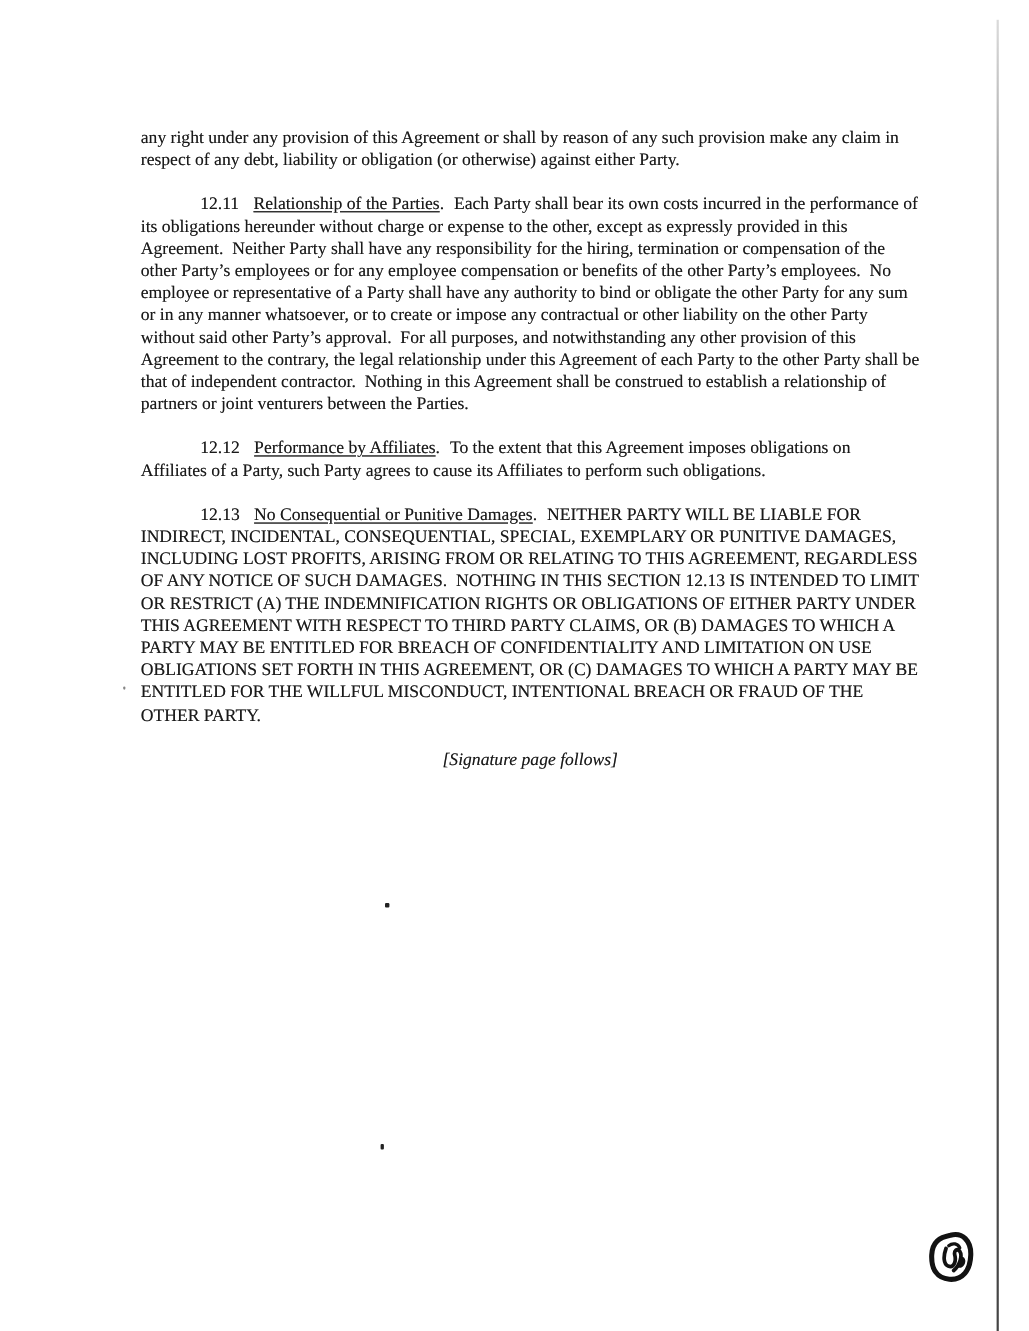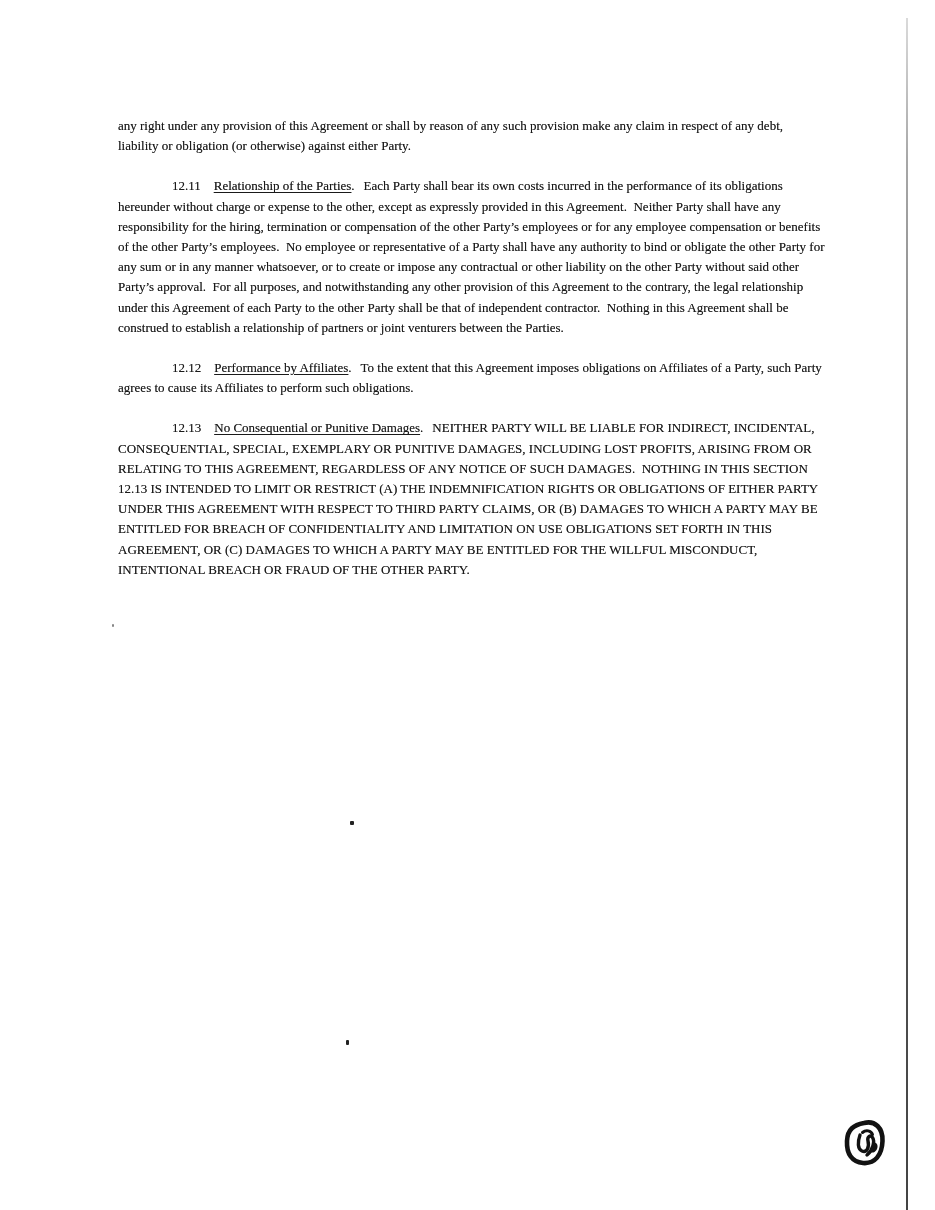--- a/index.html
+++ b/index.html
@@ -11,24 +11,24 @@
     position: relative;
     width: 935px;
     height: 1210px;
     background: #ffffff;
     overflow: hidden;
     font-family: "Liberation Serif", serif;
     color: #1a1a1a;
   }
   .doc-body {
     position: absolute;
-    left: 118px;
+    left: 128px;
     top: 116px;
     width: 708px;
-    font-size: 13px;
+    font-size: 16px;
     line-height: 20.2px;
     text-align: left;
   }
   .doc-body p {
     margin: 0 0 20px 0;
     white-space: pre-wrap;
     text-shadow: 0 0 0.5px rgba(20,20,20,0.55);
   }
   p.section { text-indent: 54px; }
   .sec-heading {
@@ -92,20 +92,21 @@
   <div class="doc-body">
 
     <p><span>any right under any provision of this Agreement or shall by reason of any such provision make any claim in respect of any debt, liability or obligation (or otherwise) against either Party.</span></p>
 
     <p class="section"><span class="sec-num">12.11</span><span class="sec-heading">Relationship of the Parties</span><span>.</span><span class="sec-body">Each Party shall bear its own costs incurred in the performance of its obligations hereunder without charge or expense to the other, except as expressly provided in this Agreement.  Neither Party shall have any responsibility for the hiring, termination or compensation of the other Party’s employees or for any employee compensation or benefits of the other Party’s employees.  No employee or representative of a Party shall have any authority to bind or obligate the other Party for any sum or in any manner whatsoever, or to create or impose any contractual or other liability on the other Party without said other Party’s approval.  For all purposes, and notwithstanding any other provision of this Agreement to the contrary, the legal relationship under this Agreement of each Party to the other Party shall be that of independent contractor.  Nothing in this Agreement shall be construed to establish a relationship of partners or joint venturers between the Parties.</span></p>
 
     <p class="section"><span class="sec-num">12.12</span><span class="sec-heading">Performance by Affiliates</span><span>.</span><span class="sec-body">To the extent that this Agreement imposes obligations on Affiliates of a Party, such Party agrees to cause its Affiliates to perform such obligations.</span></p>
 
     <p class="section"><span class="sec-num">12.13</span><span class="sec-heading">No Consequential or Punitive Damages</span><span>.</span><span class="sec-body">NEITHER PARTY WILL BE LIABLE FOR INDIRECT, INCIDENTAL, CONSEQUENTIAL, SPECIAL, EXEMPLARY OR PUNITIVE DAMAGES, INCLUDING LOST PROFITS, ARISING FROM OR RELATING TO THIS AGREEMENT, REGARDLESS OF ANY NOTICE OF SUCH DAMAGES.  NOTHING IN THIS SECTION 12.13 IS INTENDED TO LIMIT OR RESTRICT (A) THE INDEMNIFICATION RIGHTS OR OBLIGATIONS OF EITHER PARTY UNDER THIS AGREEMENT WITH RESPECT TO THIRD PARTY CLAIMS, OR (B) DAMAGES TO WHICH A PARTY MAY BE ENTITLED FOR BREACH OF CONFIDENTIALITY AND LIMITATION ON USE OBLIGATIONS SET FORTH IN THIS AGREEMENT, OR (C) DAMAGES TO WHICH A PARTY MAY BE ENTITLED FOR THE WILLFUL MISCONDUCT, INTENTIONAL BREACH OR FRAUD OF THE OTHER PARTY.</span></p>
 
+    <p class="signature-note">[Signature page follows]</p>
 
   </div>
 
 
   <div class="scan-line"></div>
 
   <div class="speck s1"></div>
   <div class="speck s2"></div>
   <div class="speck s3"></div>
 

